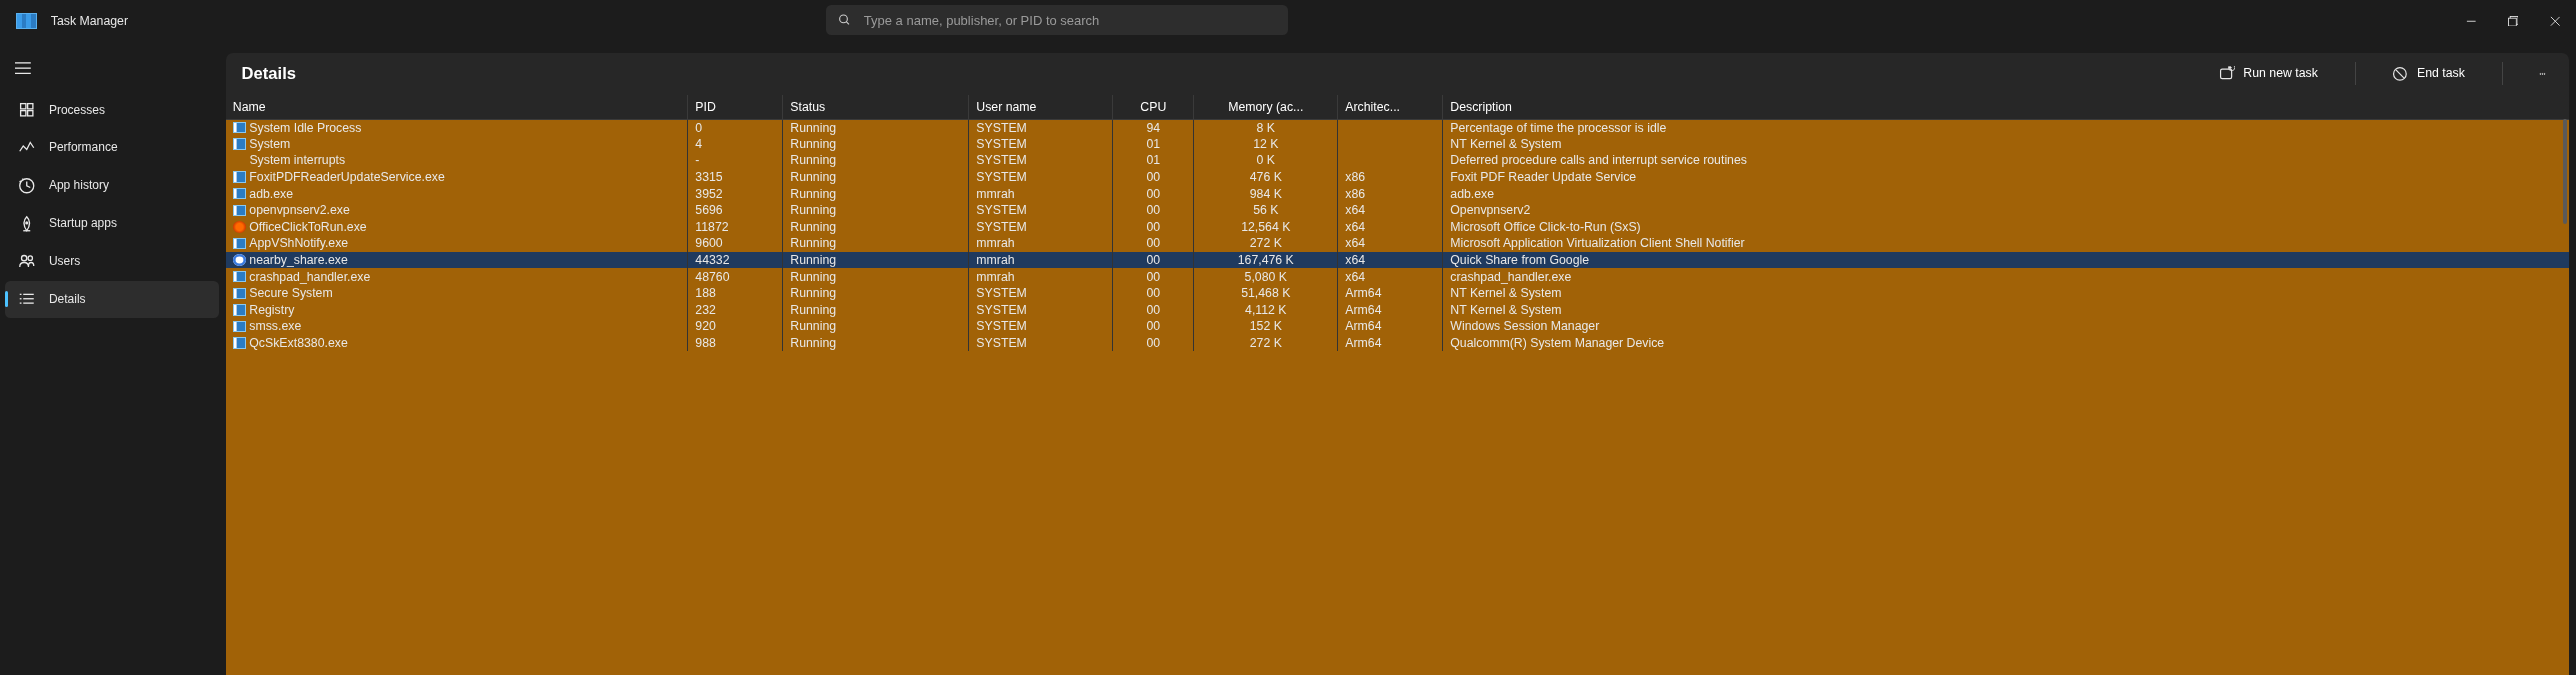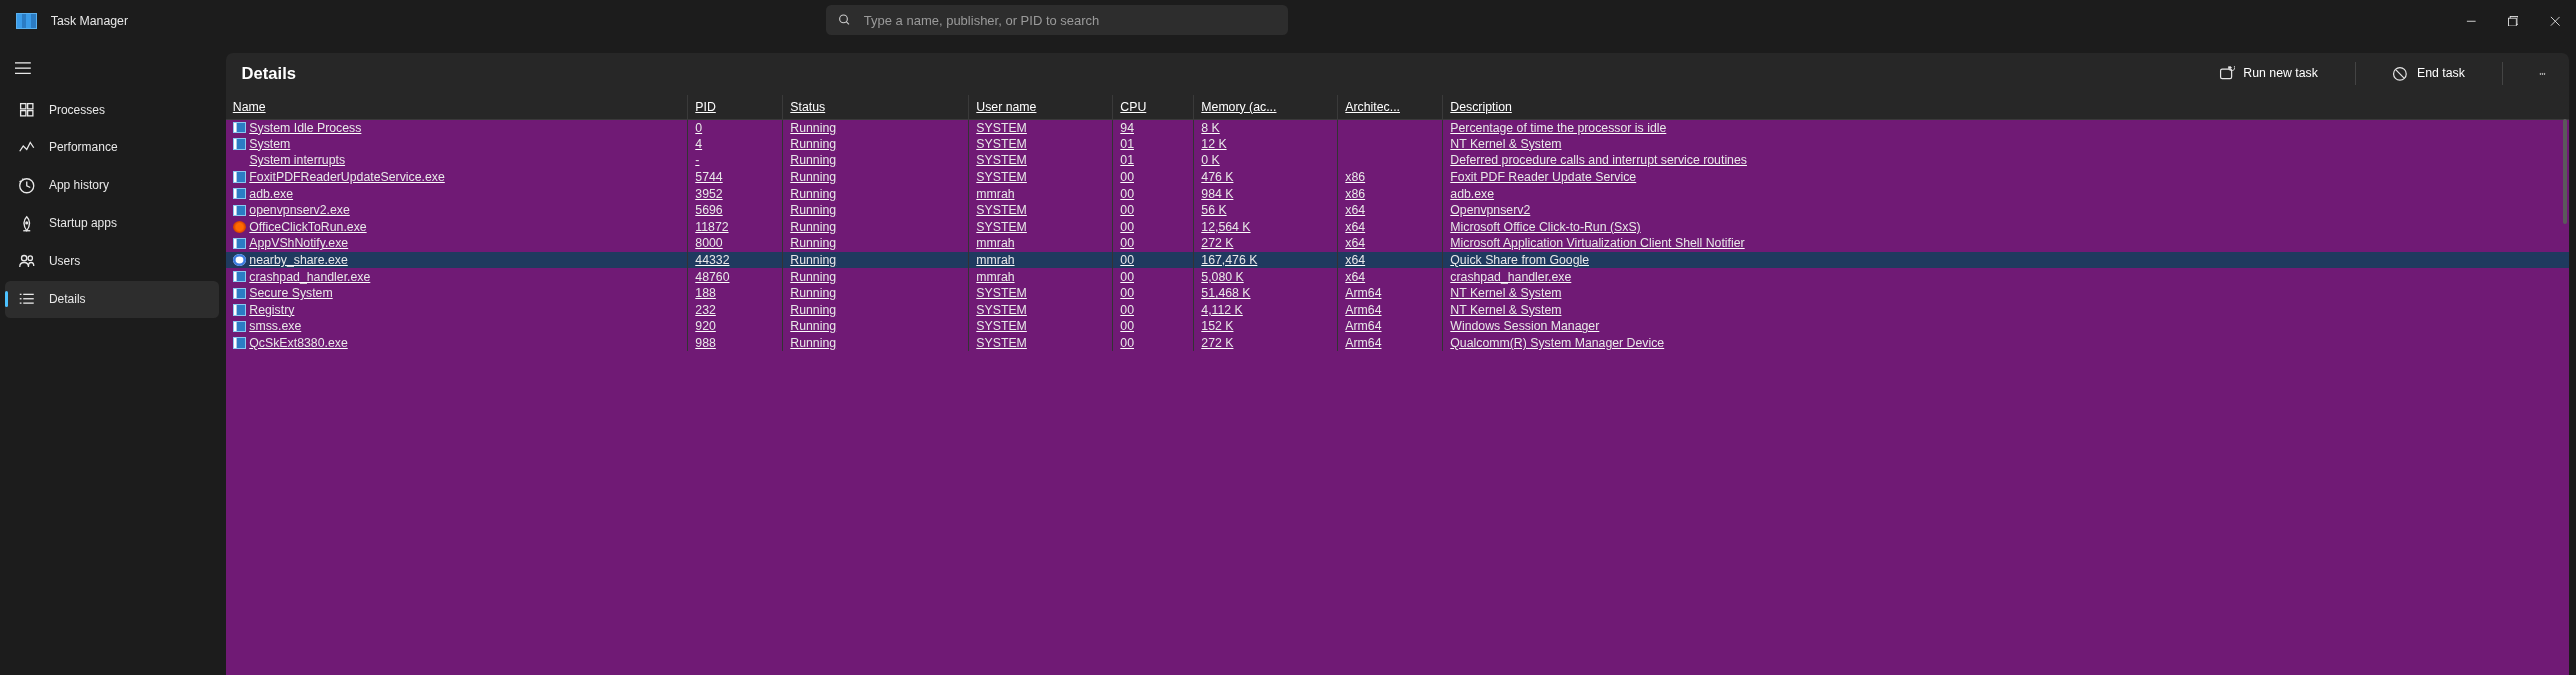--- a/index.html
+++ b/index.html
@@ -146,24 +146,23 @@
   border-radius: 3.5px;
   color: #ffffff;
   font-size: 12.3px;
 }
 .action-btn svg { width: 15.8px; height: 15.8px; fill: none; stroke: #e8e8e8; stroke-width: 1.5; }
 .vdiv { width: 0.9px; height: 23px; background: #444; margin: 0 3.5px; }
 .more-btn { width: 31.5px; display:flex; align-items:center; justify-content:center; }
 
 .table-wrap {
   flex: 1;
-  background: #701a75;
+  background: #a16207;
   overflow: hidden;
   position: relative;
-  text-decoration: underline;
 }
 table { width: 100%; border-collapse: collapse; table-layout: fixed; }
 th {
   text-align: left;
   font-weight: 400;
   font-size: 12.3px;
   padding: 3.5px 7px;
   height: 24.5px;
   border-right: 0.9px solid #3a3a3a;
   border-bottom: 0.9px solid #3a3a3a;
@@ -186,21 +185,21 @@
 td:last-child { border-right: none; }
 tr.selected td { background: #1f3a5f; }
 .col-name { width: 462px; }
 .col-pid { width: 95px; }
 .col-status { width: 186px; }
 .col-user { width: 144px; }
 .col-cpu { width: 81px; text-align: right; }
 .col-mem { width: 144px; text-align: right; }
 .col-arch { width: 105px; }
 .col-desc { }
-td.r, th.r { text-align: left; }
+td.r, th.r { text-align: center; }
 .proc-icon {
   display: inline-block;
   width: 13px;
   height: 11.4px;
   vertical-align: -1.8px;
   margin-right: 3.5px;
   background: #2b7cc4;
   border: 0.9px solid #8ac8f0;
   box-shadow: inset 2.6px 0 0 #fff;
 }
@@ -408,21 +407,21 @@
               <td>-</td>
               <td>Running</td>
               <td>SYSTEM</td>
               <td class="r">01</td>
               <td class="r">0 K</td>
               <td></td>
               <td>Deferred procedure calls and interrupt service routines</td>
             </tr>
             <tr>
               <td><span class="proc-icon"></span>FoxitPDFReaderUpdateService.exe</td>
-              <td>5744</td>
+              <td>3315</td>
               <td>Running</td>
               <td>SYSTEM</td>
               <td class="r">00</td>
               <td class="r">476 K</td>
               <td>x86</td>
               <td>Foxit PDF Reader Update Service</td>
             </tr>
             <tr>
               <td><span class="proc-icon"></span>adb.exe</td>
               <td>3952</td>
@@ -448,21 +447,21 @@
               <td>11872</td>
               <td>Running</td>
               <td>SYSTEM</td>
               <td class="r">00</td>
               <td class="r">12,564 K</td>
               <td>x64</td>
               <td>Microsoft Office Click-to-Run (SxS)</td>
             </tr>
             <tr>
               <td><span class="proc-icon"></span>AppVShNotify.exe</td>
-              <td>8000</td>
+              <td>9600</td>
               <td>Running</td>
               <td>mmrah</td>
               <td class="r">00</td>
               <td class="r">272 K</td>
               <td>x64</td>
               <td>Microsoft Application Virtualization Client Shell Notifier</td>
             </tr>
             <tr class="selected">
               <td><span class="proc-icon share"></span>nearby_share.exe</td>
               <td>44332</td>

